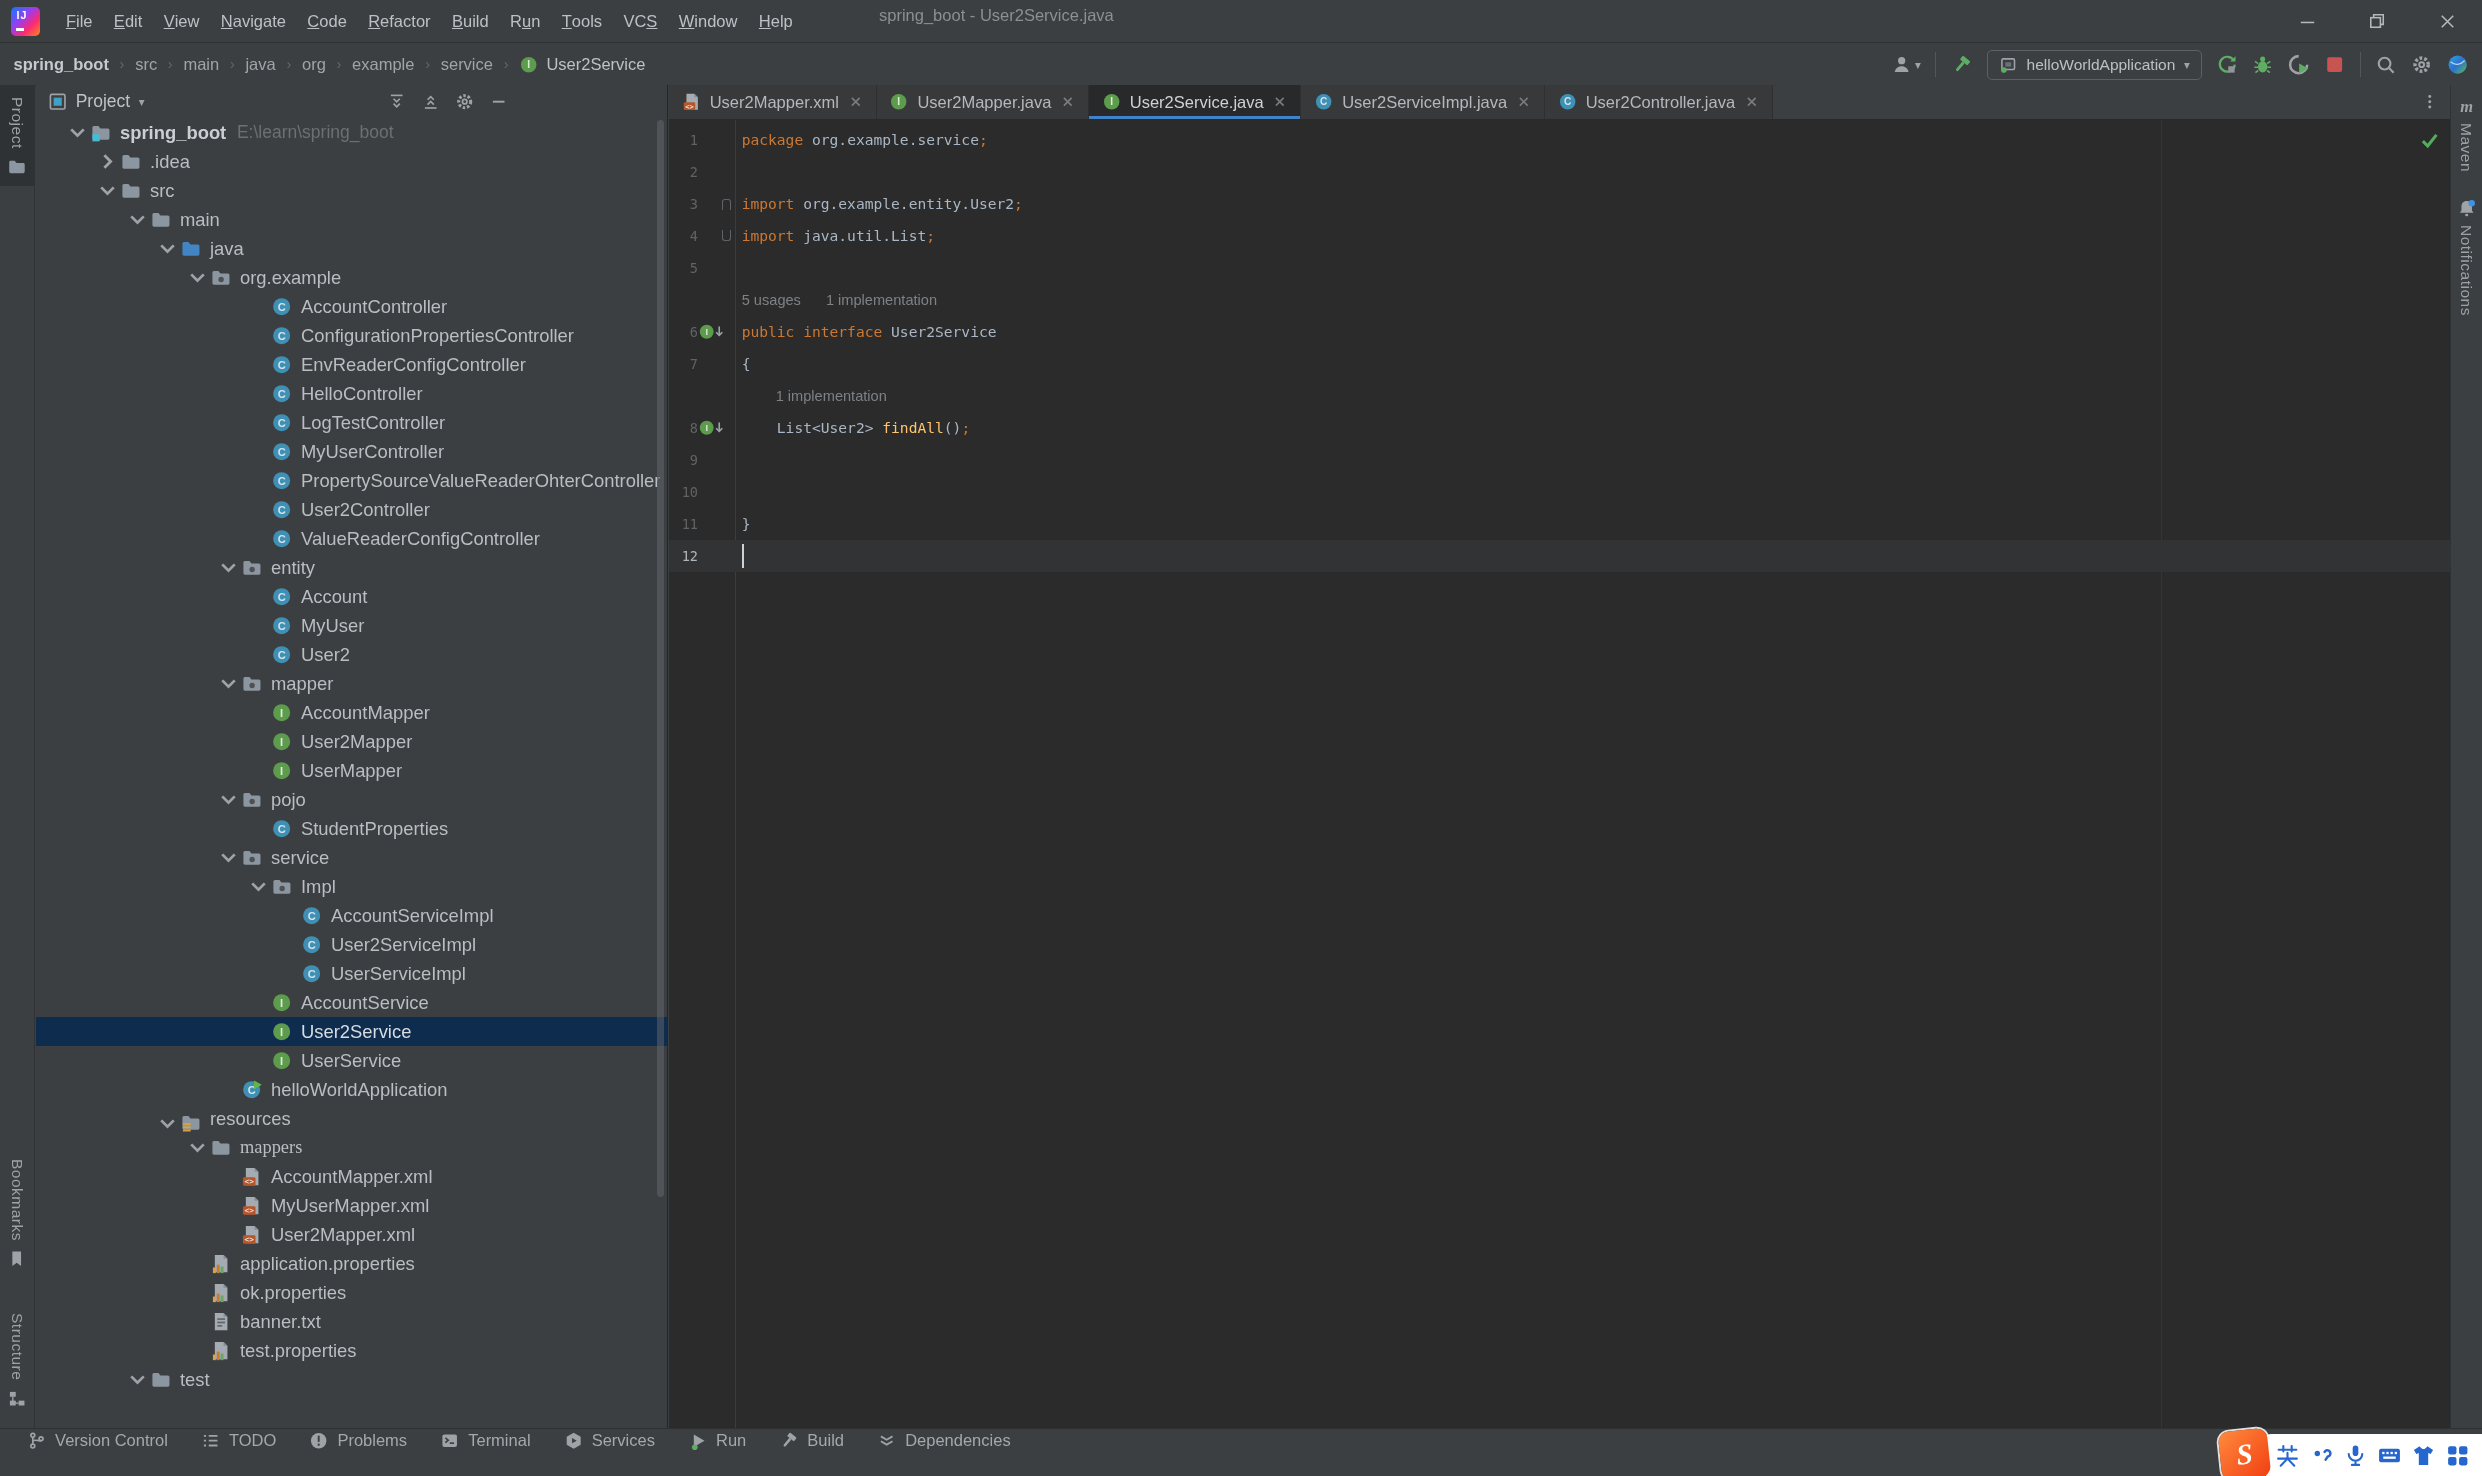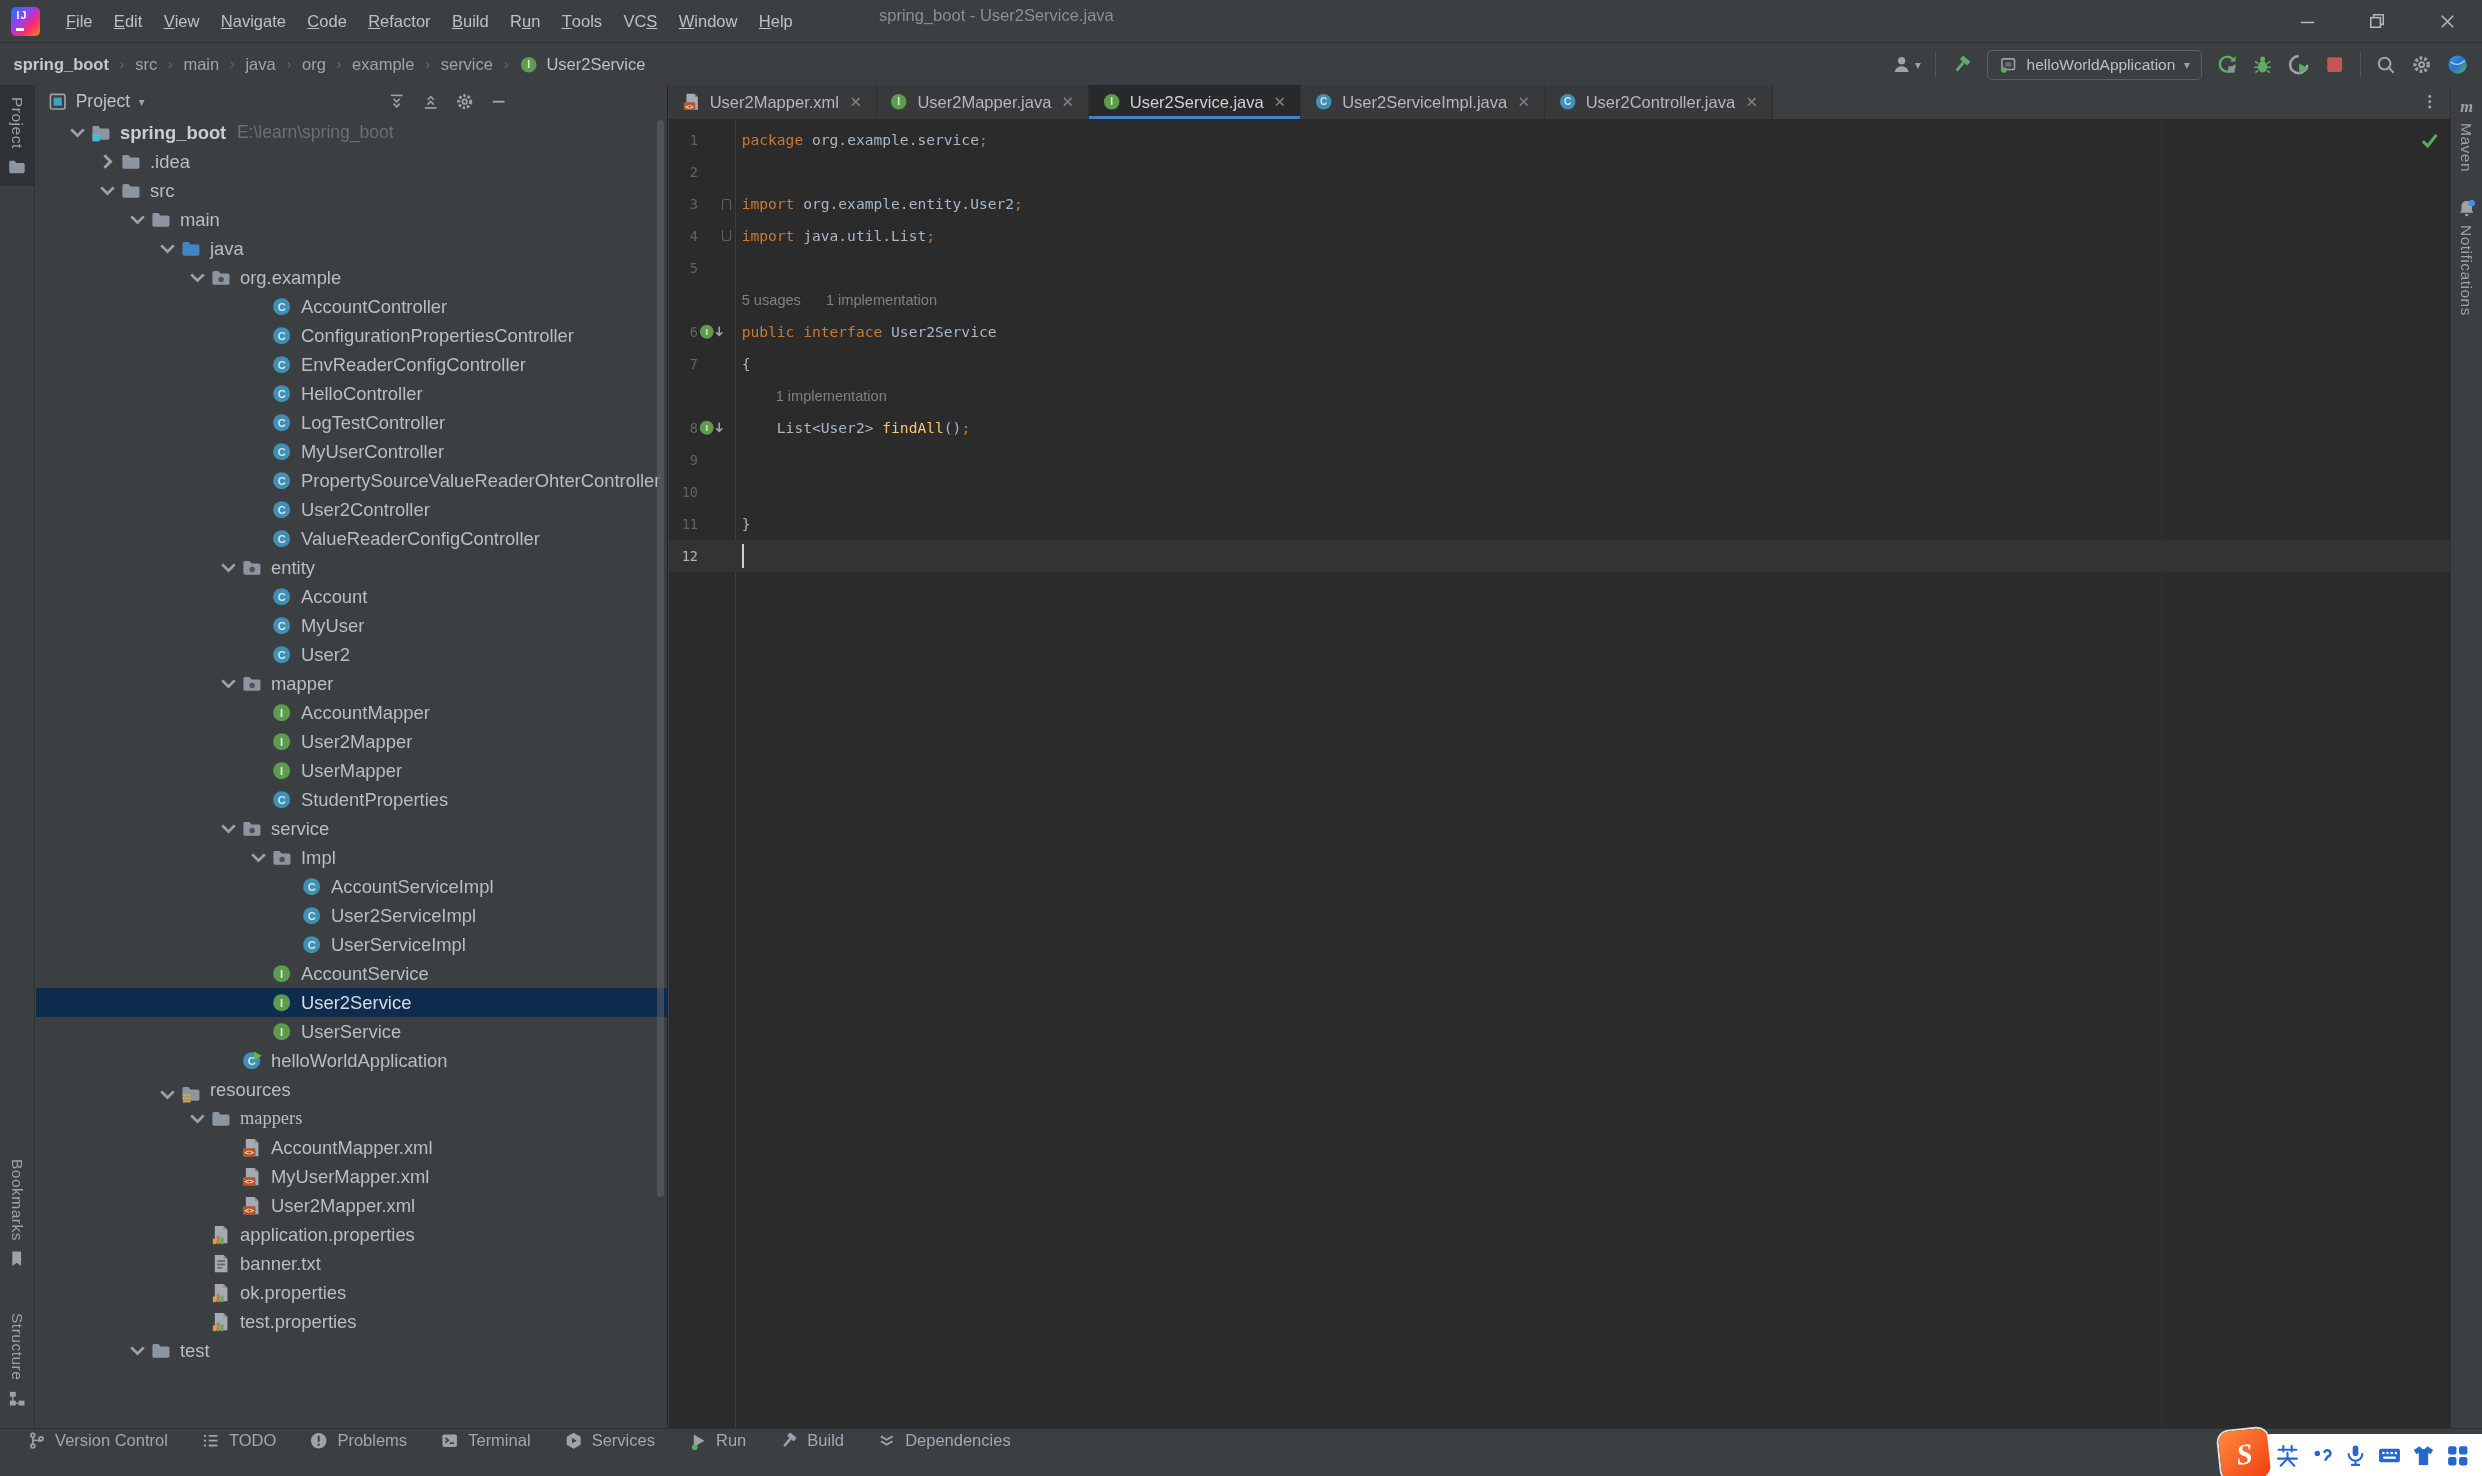--- a/index.html
+++ b/index.html
@@ -599,20 +599,34 @@
         <div class="trow" style="padding-left: 210px;">
           <span class="tchev"></span>
           <span class="ic tico">
             <svg viewBox="0 0 22 22" style="font-size:19px">
               <circle cx="11" cy="11" r="8.8" fill="#5d9b4d"></circle>
               <text x="11" y="15.2" text-anchor="middle" font-family="Liberation Sans, sans-serif" font-size="11.5" font-weight="bold" fill="#dcebd6">I</text>
             </svg>
           </span>
           <span class="tlabel">UserMapper</span>
         </div>
+        <div class="trow" style="padding-left: 180px;">
+          <span class="tchev">
+            <svg viewBox="0 0 16 16">
+              <path d="M4 6l4 4 4-4" stroke="#9ea3a8" stroke-width="1.8" fill="none"></path>
+            </svg>
+          </span>
+          <span class="ic tico">
+            <svg viewBox="0 0 22 22">
+              <path d="M2.5 6c0-1 .7-1.8 1.6-1.8h4.6l2.1 2.5h7.7c.9 0 1.6.8 1.6 1.7v8.1c0 1-.7 1.8-1.6 1.8H4.1c-.9 0-1.6-.8-1.6-1.8z" fill="#8c96a0"></path>
+              <circle cx="11.5" cy="13" r="2.8" fill="#4d5154"></circle>
+            </svg>
+          </span>
+          <span class="tlabel">pojo</span>
+        </div>
         <div class="trow" style="padding-left: 210px;">
           <span class="tchev"></span>
           <span class="ic tico">
             <svg viewBox="0 0 22 22" style="font-size:19px">
               <circle cx="11" cy="11" r="8.8" fill="#3f90b4"></circle>
               <text x="11" y="15.2" text-anchor="middle" font-family="Liberation Sans, sans-serif" font-size="11.5" font-weight="bold" fill="#d3e4ee">C</text>
             </svg>
           </span>
           <span class="tlabel">StudentProperties</span>
         </div>
@@ -787,48 +801,48 @@
           <span class="ic tico">
             <svg viewBox="0 0 22 22">
               <path d="M5 2h9l4 4v14H5z" fill="#a4abb2"></path>
               <path d="M14 2l4 4h-4z" fill="#868d94"></path>
               <rect x="3" y="15" width="3" height="5.8" fill="#d8a343"></rect>
               <rect x="7" y="12" width="3" height="8.8" fill="#cb7a33"></rect>
               <rect x="11" y="14" width="3" height="6.8" fill="#67a760"></rect>
             </svg>
           </span>
           <span class="tlabel">application.properties</span>
+        </div>
+        <div class="trow" style="padding-left: 149px;">
+          <span class="tchev"></span>
+          <span class="ic tico">
+            <svg viewBox="0 0 22 22">
+              <path d="M5 2h9l4 4v14H5z" fill="#a4abb2"></path>
+              <path d="M14 2l4 4h-4z" fill="#868d94"></path>
+              <rect x="3" y="15" width="3" height="5.8" fill="#d8a343"></rect>
+              <rect x="7" y="12" width="3" height="8.8" fill="#cb7a33"></rect>
+              <rect x="11" y="14" width="3" height="6.8" fill="#67a760"></rect>
+            </svg>
+          </span>
+          <span class="tlabel">ok.properties</span>
         </div>
         <div class="trow" style="padding-left: 149px;">
           <span class="tchev"></span>
           <span class="ic tico">
             <svg viewBox="0 0 22 22">
               <path d="M5 2h9l4 4v14H5z" fill="#a4abb2"></path>
               <path d="M14 2l4 4h-4z" fill="#868d94"></path>
               <g fill="#5f6569">
                 <rect x="7.5" y="7.5" width="8" height="1.7"></rect>
                 <rect x="7.5" y="11" width="8" height="1.7"></rect>
                 <rect x="7.5" y="14.5" width="5" height="1.7"></rect>
               </g>
             </svg>
           </span>
           <span class="tlabel">banner.txt</span>
-        </div>
-        <div class="trow" style="padding-left: 149px;">
-          <span class="tchev"></span>
-          <span class="ic tico">
-            <svg viewBox="0 0 22 22">
-              <path d="M5 2h9l4 4v14H5z" fill="#a4abb2"></path>
-              <path d="M14 2l4 4h-4z" fill="#868d94"></path>
-              <rect x="3" y="15" width="3" height="5.8" fill="#d8a343"></rect>
-              <rect x="7" y="12" width="3" height="8.8" fill="#cb7a33"></rect>
-              <rect x="11" y="14" width="3" height="6.8" fill="#67a760"></rect>
-            </svg>
-          </span>
-          <span class="tlabel">ok.properties</span>
         </div>
         <div class="trow" style="padding-left: 149px;">
           <span class="tchev"></span>
           <span class="ic tico">
             <svg viewBox="0 0 22 22">
               <path d="M5 2h9l4 4v14H5z" fill="#a4abb2"></path>
               <path d="M14 2l4 4h-4z" fill="#868d94"></path>
               <rect x="3" y="15" width="3" height="5.8" fill="#d8a343"></rect>
               <rect x="7" y="12" width="3" height="8.8" fill="#cb7a33"></rect>
               <rect x="11" y="14" width="3" height="6.8" fill="#67a760"></rect>

